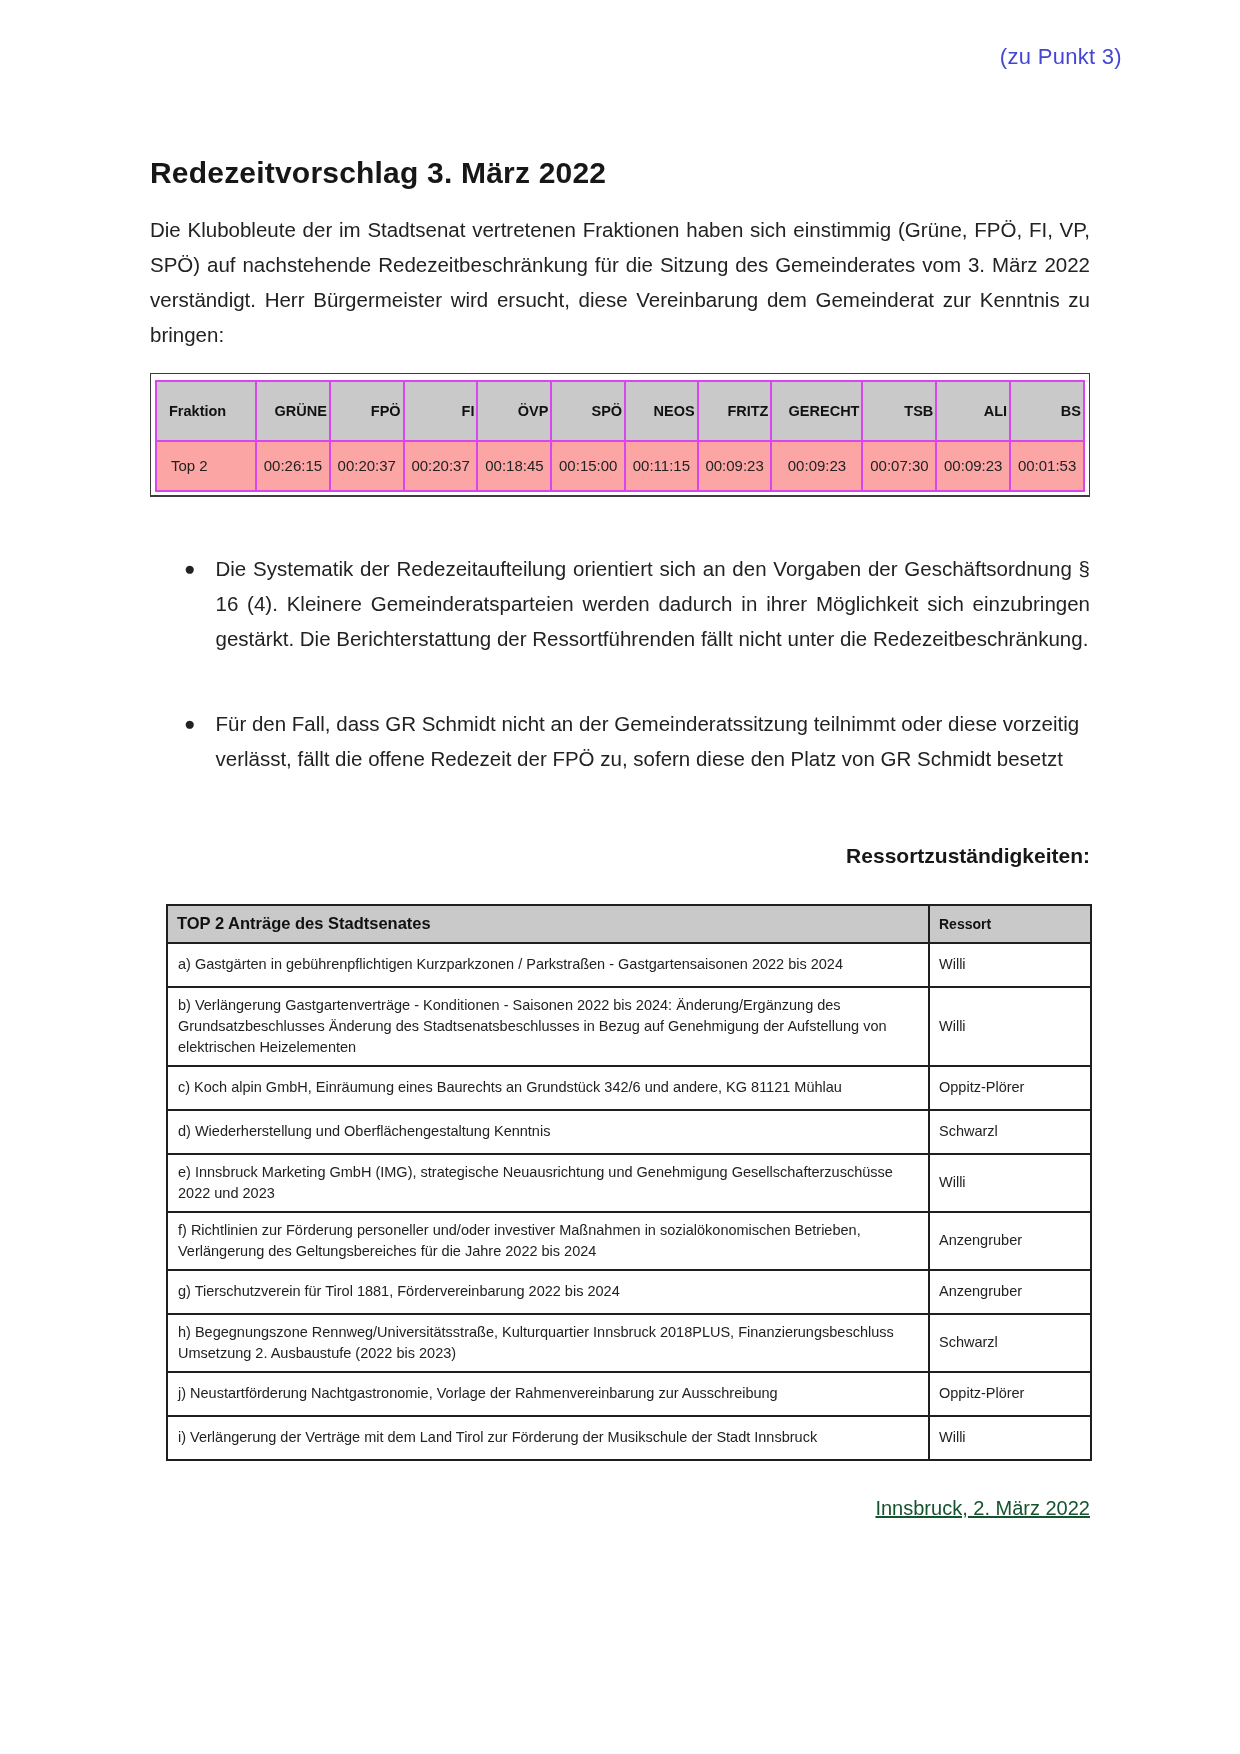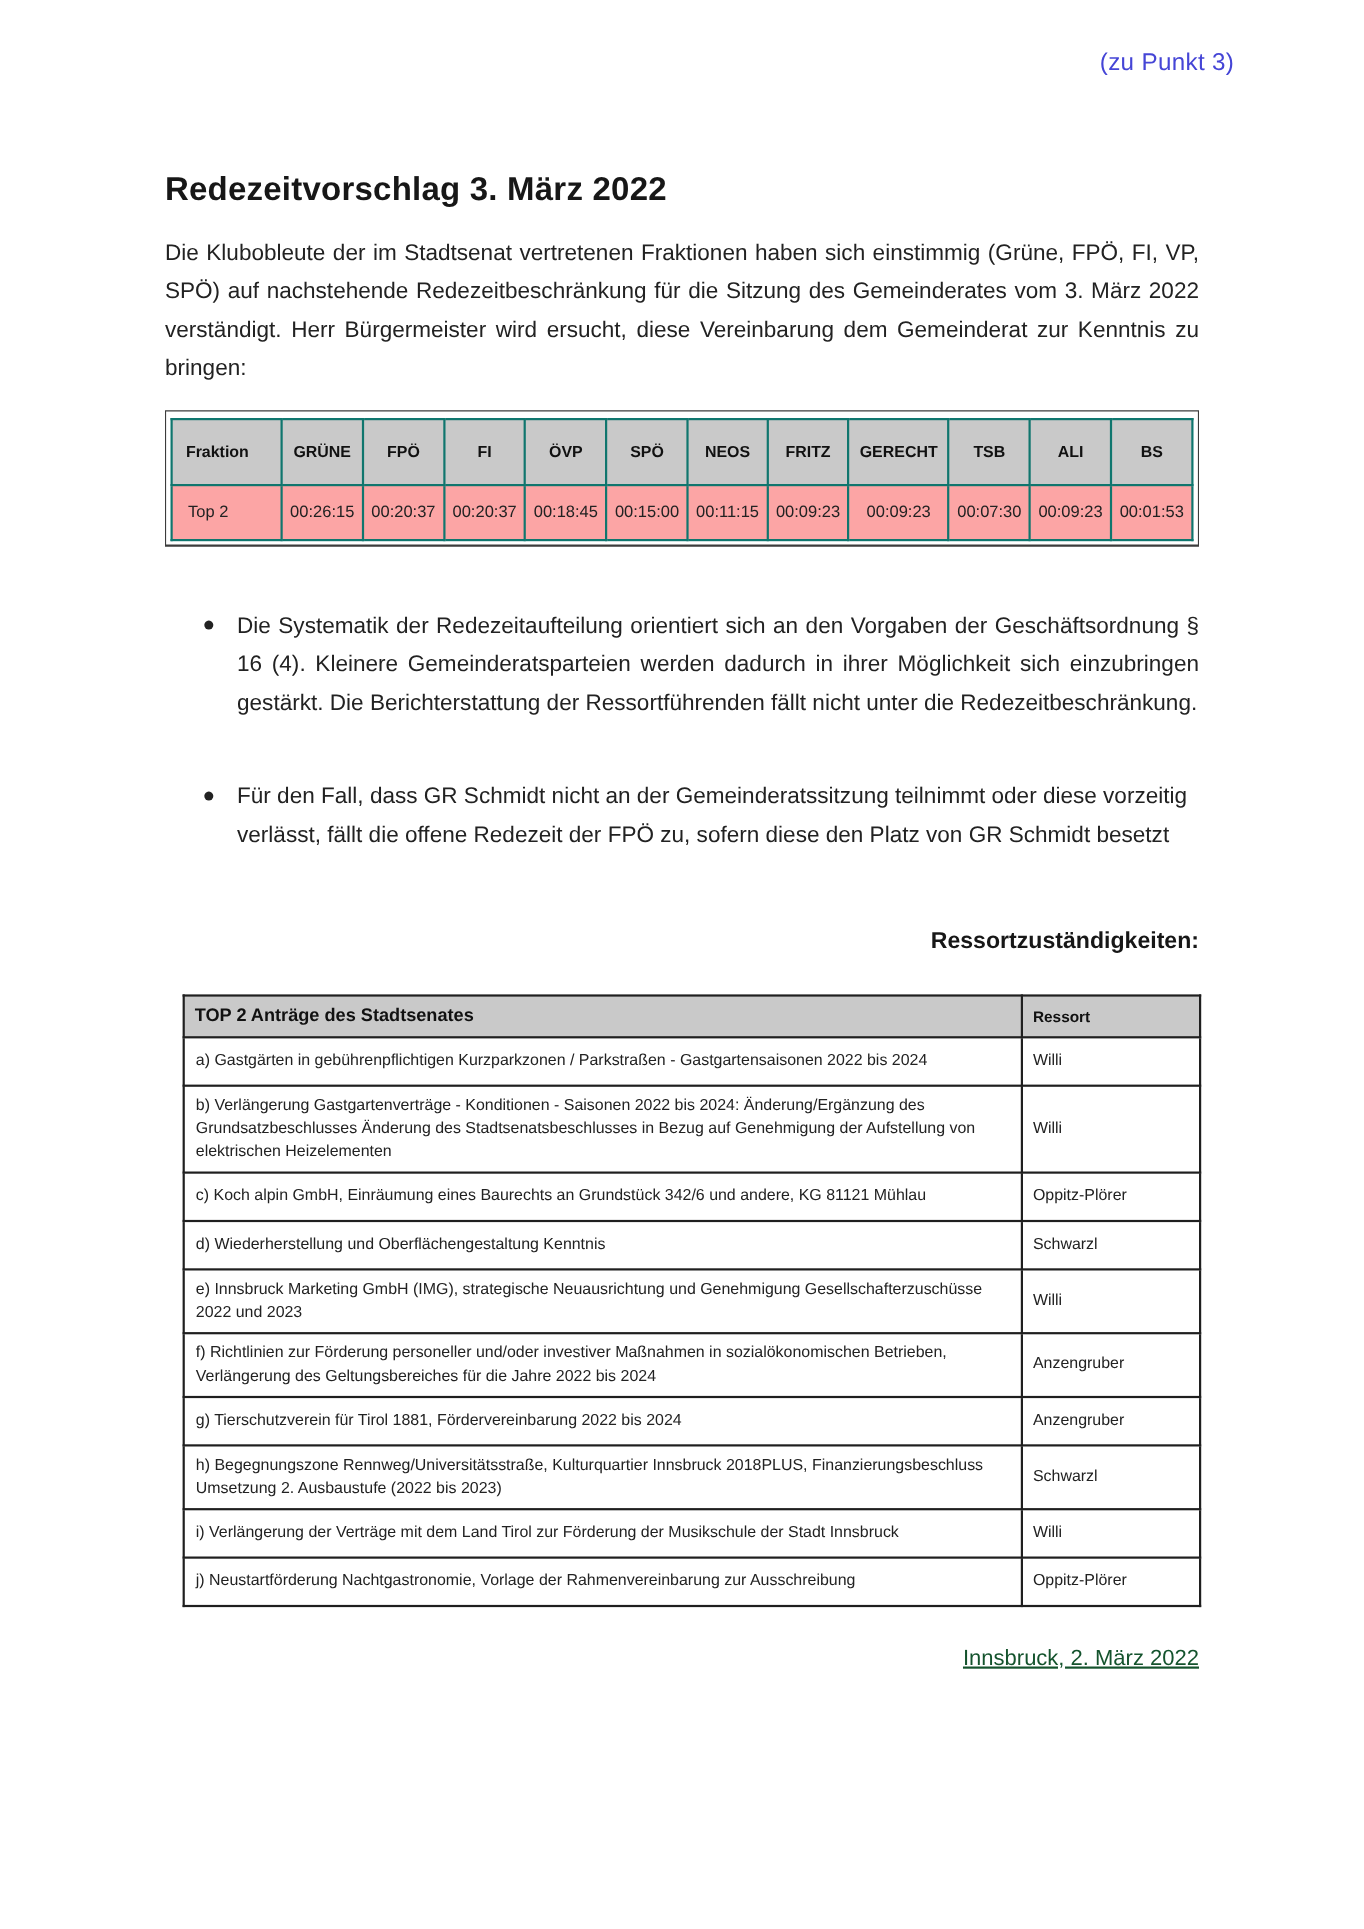--- a/index.html
+++ b/index.html
@@ -20,24 +20,24 @@
   .intro{
     margin-top:22px;font-size:20.5px;line-height:35px;
     text-align:justify;color:#222;
   }
   
   .t1-wrap{
     margin-top:20px;border:1px solid #3c3c3c;border-bottom-width:2px;
     padding:6px 4px 3px 4px;
   }
   table{border-collapse:collapse;width:100%;}
-  .t1 th,.t1 td{border:2px solid #0f766e;}
+  .t1 th,.t1 td{border:2px solid #d946ef;}
   .t1 th{
     background:#c9c9c9;height:58px;font-size:14.5px;font-weight:bold;
-    text-align:center;padding:0 2px;color:#111;
+    text-align:right;padding:0 2px;color:#111;
   }
   .t1 th.first{width:84px;text-align:left;padding-left:12px;}
   .t1 td{
     height:46px;font-size:15px;text-align:center;background:#fca5a5;color:#222;
   }
   .t1 td.first{text-align:left;padding-left:14px;}
   
   .bullets{margin-top:54px;}
   .bullet{
     display:flex;gap:20px;padding-left:34px;font-size:20.5px;line-height:35px;
@@ -170,25 +170,25 @@
       </tr>
       <tr>
         <td class="topic">g) Tierschutzverein für Tirol 1881, Fördervereinbarung 2022 bis 2024</td>
         <td class="ressort">Anzengruber</td>
       </tr>
       <tr>
         <td class="topic">h) Begegnungszone Rennweg/Universitätsstraße, Kulturquartier Innsbruck 2018PLUS, Finanzierungsbeschluss Umsetzung 2. Ausbaustufe (2022 bis 2023)</td>
         <td class="ressort">Schwarzl</td>
       </tr>
       <tr>
+        <td class="topic">j) Neustartförderung Nachtgastronomie, Vorlage der Rahmenvereinbarung zur Ausschreibung</td>
+        <td class="ressort">Oppitz-Plörer</td>
+      </tr>
+      <tr>
         <td class="topic">i) Verlängerung der Verträge mit dem Land Tirol zur Förderung der Musikschule der Stadt Innsbruck</td>
         <td class="ressort">Willi</td>
-      </tr>
-      <tr>
-        <td class="topic">j) Neustartförderung Nachtgastronomie, Vorlage der Rahmenvereinbarung zur Ausschreibung</td>
-        <td class="ressort">Oppitz-Plörer</td>
       </tr>
     </tbody>
   </table>
 
   <div class="signoff">Innsbruck, 2. März 2022</div>
 
 </div>
 
 </body></html>

